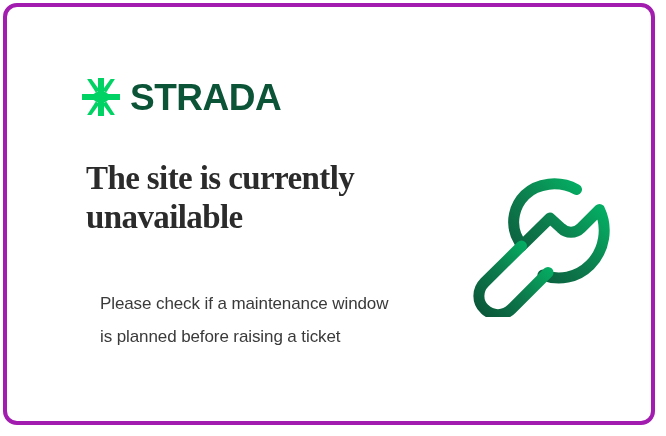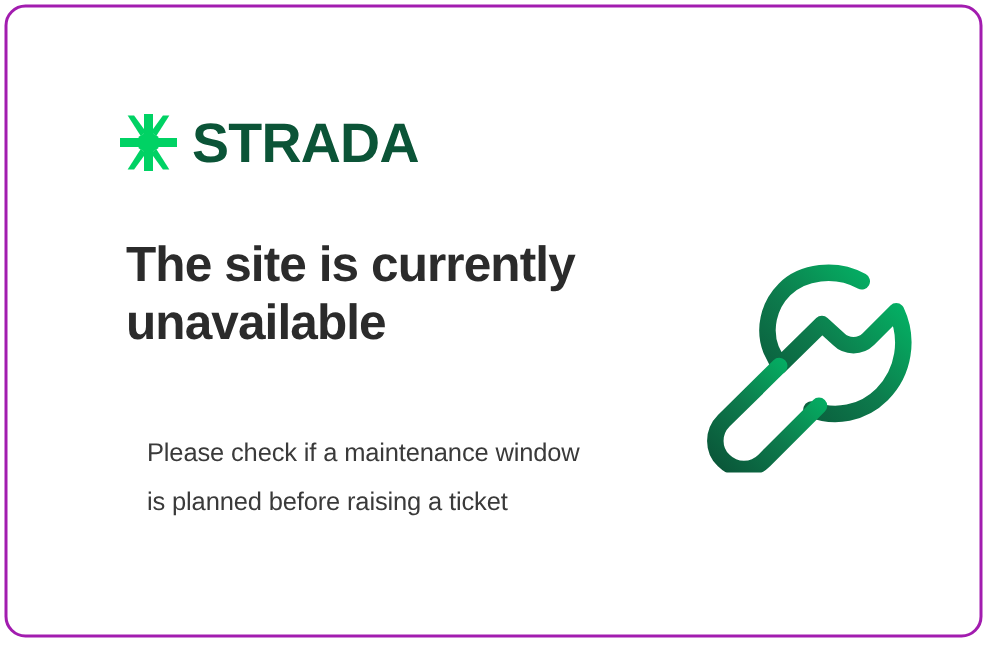--- a/index.html
+++ b/index.html
@@ -25,21 +25,21 @@
   }
 
   .card {
     position: absolute;
     left: 3px;
     top: 3px;
     width: 652px;
     height: 422px;
     box-sizing: border-box;
     background: #ffffff;
-    border: 2px solid #a21caf;
+    border: 4px solid #a21caf;
     border-radius: 14px;
     overflow: hidden;
   }
 
   
   .brand {
     position: absolute;
     left: 74px;
     top: 70px;
     display: flex;
@@ -69,21 +69,21 @@
     top: 152px;
     width: 330px;
   }
   .headline {
     margin: 0;
     font-size: 33px;
     line-height: 1.17;
     font-weight: bold;
     letter-spacing: -0.6px;
     color: #2b2b2b;
-    font-family: Liberation Sans, sans-serif;
+    font-family: Liberation Serif, serif;
   }
   .body-copy {
     margin: 14px;
     padding-top: 37px;
     font-size: 17px;
     line-height: 1.95;
     font-weight: normal;
     color: #3a3a3a;
     letter-spacing: -0.1px;
     max-width: 300px;

